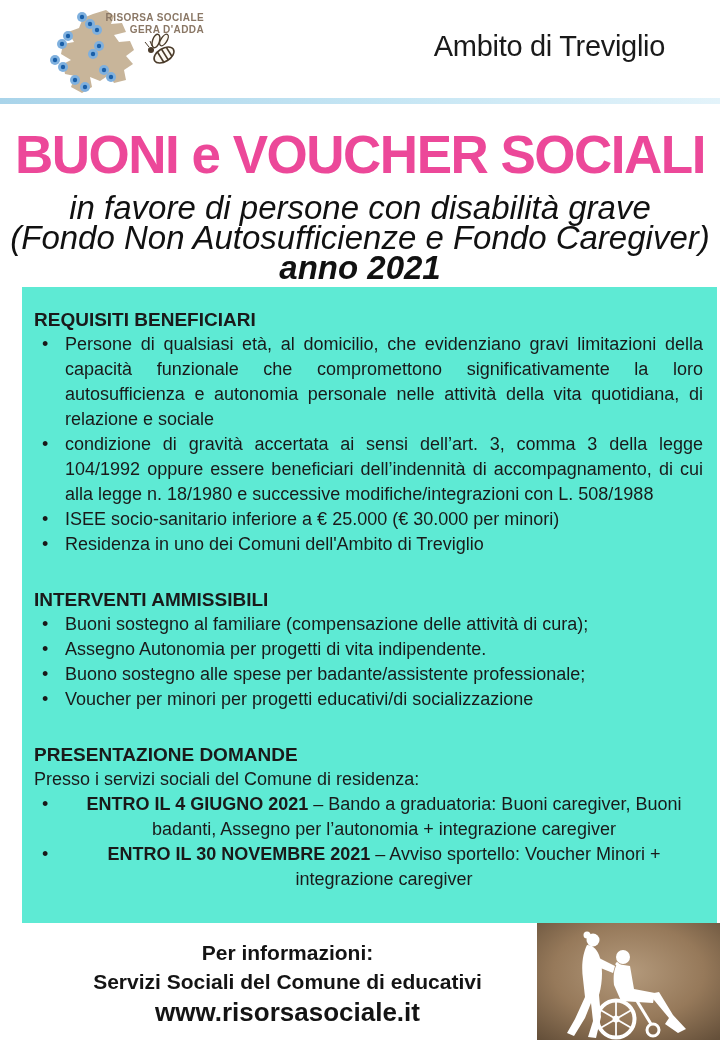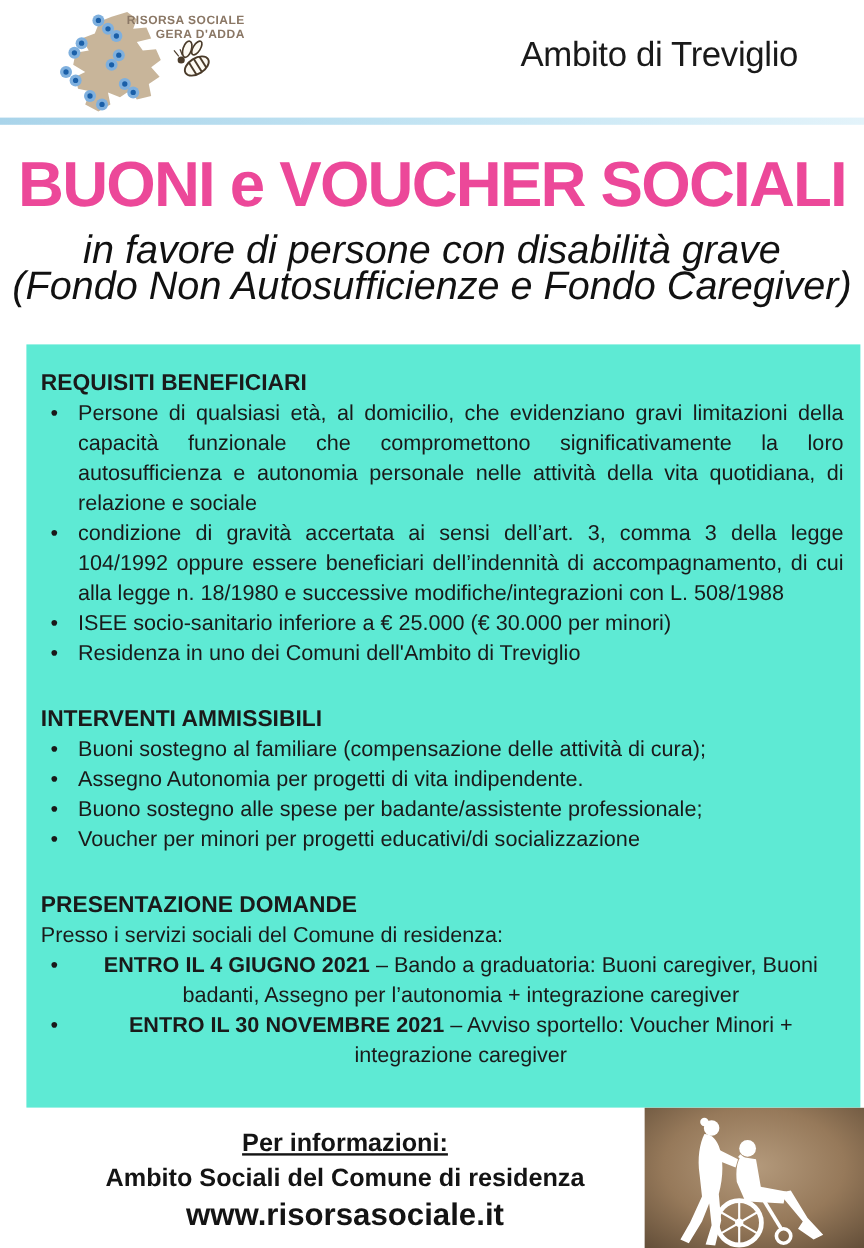--- a/index.html
+++ b/index.html
@@ -58,21 +58,21 @@
   }
   li.bullet::before {
     content: "\2022"; position: absolute; left: 8px; top: 0;
   }
   li.bullet-left { text-align: center; }
 
   
   .footer-text {
     position: absolute; left: 0; top: 941px; width: 575px; text-align: center;
   }
-  .per-info { font-size: 21px; font-weight: bold; text-decoration: underline; line-height: 24px; }
+  .per-info { font-size: 21px; font-weight: bold; line-height: 24px; }
   .info-line { font-size: 21px; font-weight: bold; line-height: 24px; margin-top: 5px; }
   .website { font-size: 26px; font-weight: bold; line-height: 28px; margin-top: 4px; }
 
   .care-photo { position: absolute; left: 537px; top: 923px; width: 183px; height: 117px; }
 </style>
 </head>
 <body>
 
 <div class="page">
 
@@ -152,20 +152,21 @@
     <div>GERA D'ADDA</div>
   </div>
 
   <div class="ambito">Ambito di Treviglio</div>
 
   <div class="header-rule"></div>
 
   <div class="main-title">BUONI e VOUCHER SOCIALI</div>
   <div class="subtitle subtitle-1">in favore di persone con disabilità grave</div>
   <div class="subtitle subtitle-2">(Fondo Non Autosufficienze e Fondo Caregiver)</div>
+  <div class="subtitle subtitle-3">anno 2021</div>
 
   <div class="info-box">
 
     <div class="section">
       <div class="section-heading">REQUISITI BENEFICIARI</div>
       <ul class="bullets">
         <li class="bullet">Persone di qualsiasi età, al domicilio, che evidenziano gravi limitazioni della capacità funzionale che compromettono significativamente la loro autosufficienza e autonomia personale nelle attività della vita quotidiana, di relazione e sociale</li>
         <li class="bullet">condizione di gravità accertata ai sensi dell’art. 3, comma 3 della legge 104/1992 oppure essere beneficiari dell’indennità di accompagnamento, di cui alla legge n. 18/1980 e successive modifiche/integrazioni con L. 508/1988</li>
         <li class="bullet">ISEE socio-sanitario inferiore a € 25.000 (€ 30.000 per minori)</li>
         <li class="bullet">Residenza in uno dei Comuni dell'Ambito di Treviglio</li>
@@ -188,21 +189,21 @@
       <ul class="bullets">
         <li class="bullet bullet-left"><b>ENTRO IL 4 GIUGNO 2021</b><span> – Bando a graduatoria: Buoni caregiver, Buoni badanti, Assegno per l’autonomia + integrazione caregiver</span></li>
         <li class="bullet bullet-left"><b>ENTRO IL 30 NOVEMBRE 2021</b><span> – Avviso sportello: Voucher Minori + integrazione caregiver</span></li>
       </ul>
     </div>
 
   </div>
 
   <div class="footer-text">
     <div class="per-info">Per informazioni:</div>
-    <div class="info-line">Ambito Sociali del Comune di residenza</div>
+    <div class="info-line">Servizi Sociali del Comune di educativi</div>
     <div class="website">www.risorsasociale.it</div>
   </div>
 
   <svg class="care-photo" viewBox="0 0 183 117" aria-hidden="true">
     <defs>
       <radialGradient id="sepia" cx="50%" cy="42%" r="75%">
         <stop offset="0%" stop-color="#b49a7c"></stop>
         <stop offset="55%" stop-color="#96795a"></stop>
         <stop offset="100%" stop-color="#65503a"></stop>
       </radialGradient>

